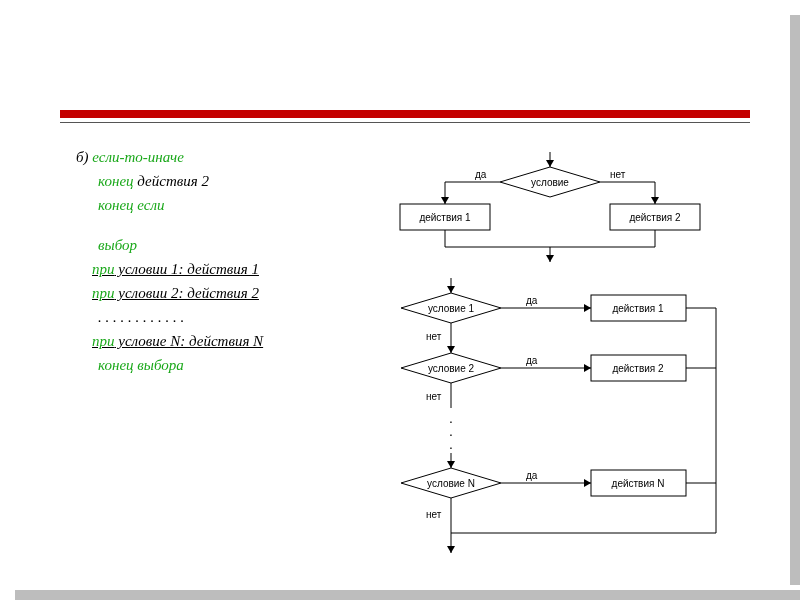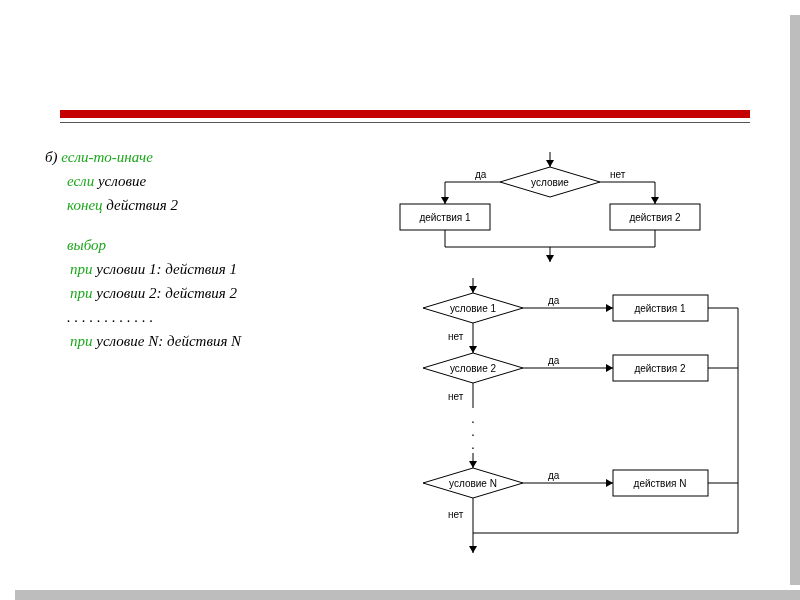--- a/index.html
+++ b/index.html
@@ -40,40 +40,40 @@
   .rule-thin {
     position: absolute;
     left: 60px;
     top: 122px;
     width: 690px;
     height: 1px;
     background: #555;
   }
   .content {
     position: absolute;
-    left: 45px;
+    left: 76px;
     top: 145px;
     font-size: 15px;
     line-height: 1.6;
   }
   .kw-green { color: #1aa81a; font-style: italic; }
   .kw-black { color: #000; }
   .ital { font-style: italic; }
   .indent1 { margin-left: 22px; }
-  .indent2 { margin-left: 25px; }
+  .indent2 { margin-left: 16px; text-decoration: underline; }
   .diagram-b {
     position: absolute;
     left: 375px;
     top: 152px;
     width: 360px;
     height: 110px;
   }
   .diagram-c {
     position: absolute;
-    left: 388px;
+    left: 366px;
     top: 278px;
     width: 370px;
     height: 275px;
   }
   svg { display: block; }
   .box { fill: #fff; stroke: #000; stroke-width: 1; }
   .ln { stroke: #000; stroke-width: 1; fill: none; }
   .lbl { font-family: Arial, sans-serif; font-size: 10px; fill: #000; }
   .lblc { text-anchor: middle; }
   .arrw { fill: #000; }
@@ -85,40 +85,43 @@
 <div class="shadow-right"></div>
 <div class="shadow-bottom"></div>
 <div class="rule-thick"></div>
 <div class="rule-thin"></div>
 
 <div class="content">
   <div>
     <span class="ital kw-black">б) </span><span class="kw-green">если-то-иначе</span>
   </div>
   <div class="indent1">
-    <span class="kw-green">если</span><span class="ital kw-black"> условие</span>
-  </div>
-  <div class="indent1">
     <span class="kw-green">конец</span><span class="ital kw-black"> действия 2</span>
+  </div>
+  <div class="indent1">
+    <span class="kw-green">конец если</span>
   </div>
 
   <div style="height:16px"></div>
 
   <div class="indent1">
     <span class="kw-green">выбор</span>
   </div>
   <div class="indent2">
     <span class="kw-green">при</span><span class="ital kw-black"> условии 1: действия 1</span>
   </div>
   <div class="indent2">
     <span class="kw-green">при</span><span class="ital kw-black"> условии 2: действия 2</span>
   </div>
   <div class="indent1 ital kw-black"> . . . . . . . . . . . .</div>
   <div class="indent2">
     <span class="kw-green">при</span><span class="ital kw-black"> условие N: действия N</span>
+  </div>
+  <div class="indent1">
+    <span class="kw-green">конец выбора</span>
   </div>
 </div>
 
 <div class="diagram-b">
 <svg width="360" height="110" viewBox="0 0 360 110">
 
   <line class="ln" x1="175" y1="0" x2="175" y2="15"></line>
   <polygon class="arrw" points="175,15 171,8 179,8"></polygon>
 
   <polygon class="box" points="175,15 225,30 175,45 125,30"></polygon>

